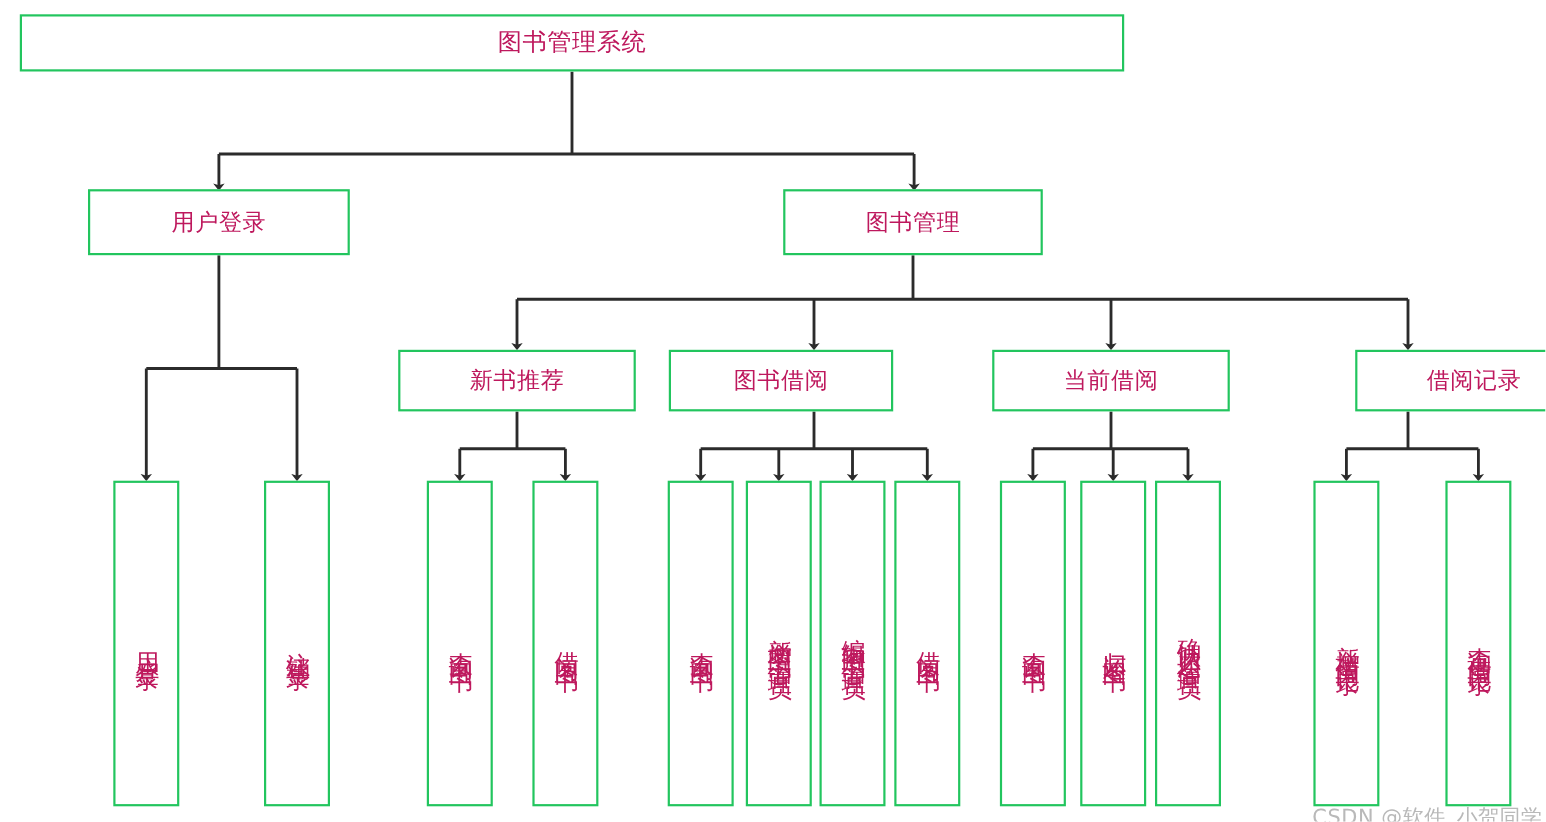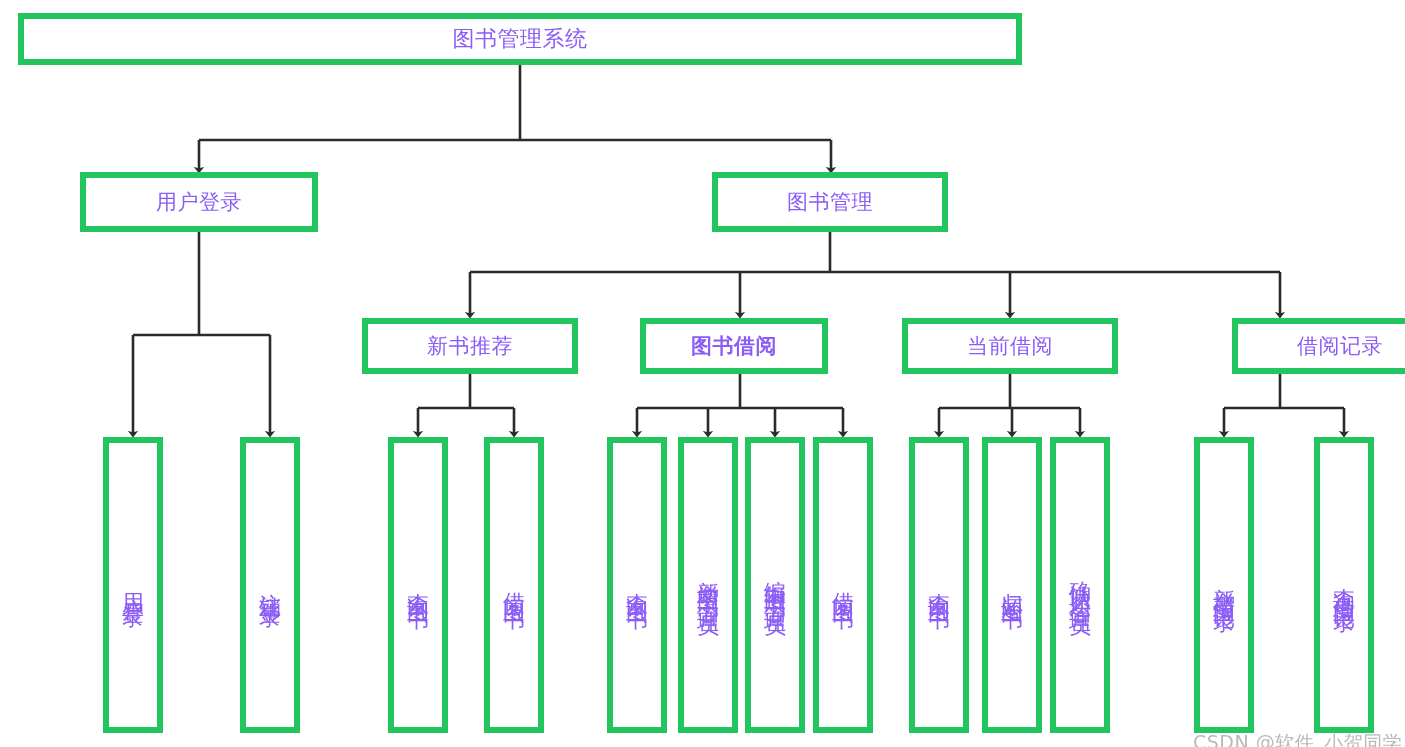--- a/index.html
+++ b/index.html
@@ -23,25 +23,25 @@
     left: 0;
     top: 0;
     width: 1405px;
     height: 747px;
     pointer-events: none;
   }
   .node {
     position: absolute;
     box-sizing: border-box;
     background: #ffffff;
-    border: 6px solid #22c55e;
+    border: 2px solid #22c55e;
     display: flex;
     align-items: center;
     justify-content: center;
-    color: #8b5cf6;
+    color: #be185d;
     z-index: 2;
   }
   .node .node-label {
     display: block;
     text-align: center;
     line-height: 1.18;
     white-space: nowrap;
   }
   
   .node.horiz .node-label {
@@ -137,21 +137,21 @@
   <div class="node horiz" style="left:80px; top:172px; width:238px; height:60px;">
     <span class="node-label">用户登录</span>
   </div>
   <div class="node horiz" style="left:362px; top:318px; width:216px; height:56px;">
     <span class="node-label">新书推荐</span>
   </div>
 
   <div class="node horiz" style="left:712px; top:172px; width:236px; height:60px;">
     <span class="node-label">图书管理</span>
   </div>
-  <div class="node horiz" style="left:640px; top:318px; width:188px; height:56px;font-weight:bold;">
+  <div class="node horiz" style="left:608px; top:318px; width:204px; height:56px;">
     <span class="node-label">图书借阅</span>
   </div>
   <div class="node horiz" style="left:902px; top:318px; width:216px; height:56px;">
     <span class="node-label">当前借阅</span>
   </div>
   <div class="node horiz" style="left:1232px; top:318px; width:216px; height:56px;">
     <span class="node-label">借阅记录</span>
   </div>
 
   <div class="node vert" style="left:103px; top:437px; width:60px; height:296px;">

